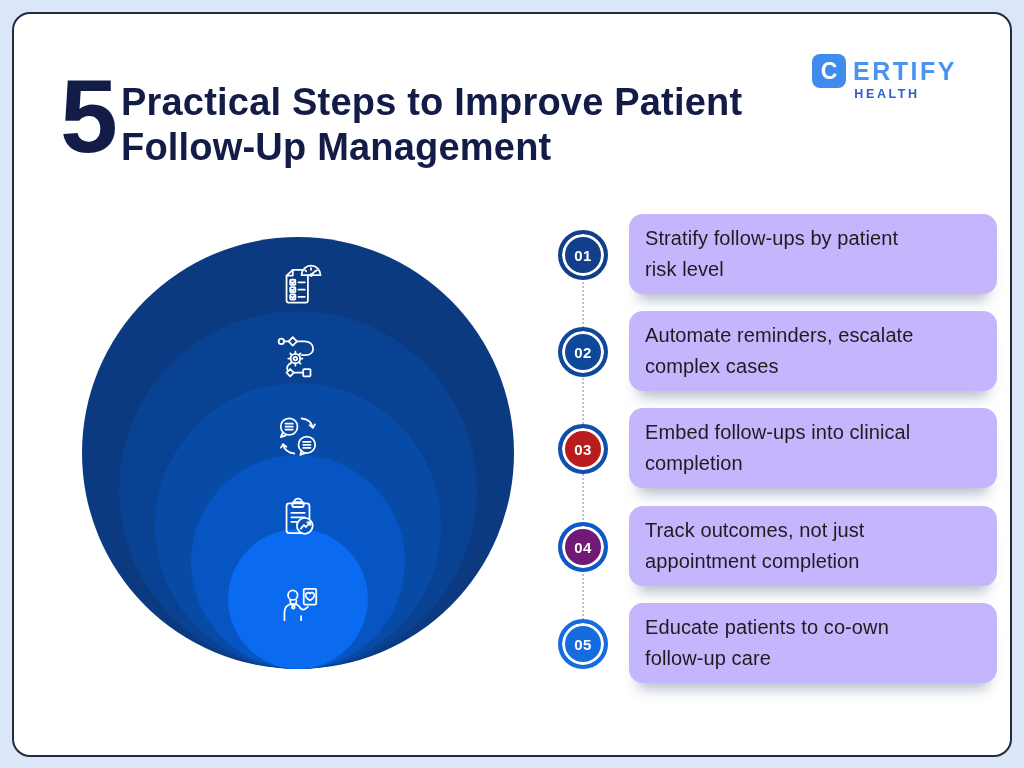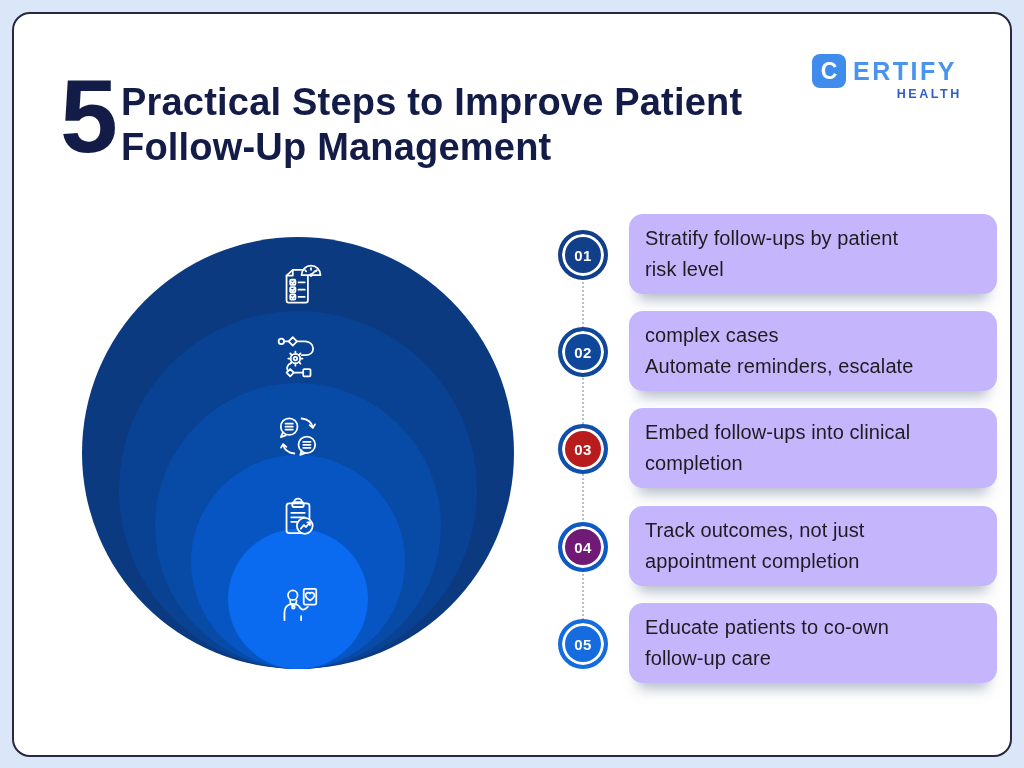--- a/index.html
+++ b/index.html
@@ -30,21 +30,21 @@
   .logo-square{
     width:34px;height:34px;border-radius:8px;background:var(--logo-square,#3f8ced);
     display:flex;align-items:center;justify-content:center;
     color:#fff;font-size:23px;font-weight:700;
   }
   .logo-rest{
     margin-left:7px;font-size:25px;font-weight:700;letter-spacing:2.5px;
     color:var(--logo-text,#4a94f0);
   }
   .logo-sub{
-    text-align:right;font-size:12.5px;font-weight:700;letter-spacing:2.6px;
+    text-align:center;font-size:12.5px;font-weight:700;letter-spacing:2.6px;
     color:var(--logo-subtitle,#2e5ec9);margin-top:-1px;
   }
   
   .funnel{position:absolute;left:68px;top:222px;width:432px;height:433px;}
   .circle{
     position:absolute;bottom:0;left:50%;transform:translateX(-50%);
     border-radius:50%;
   }
   .funnel-icon{
     position:absolute;width:50px;height:50px;left:191px;
@@ -189,22 +189,22 @@
     <div class="dotline"></div>
 
     <div class="badge b-0" style="background: rgb(18, 63, 137); border-color: rgb(18, 63, 137);">01</div>
     <div class="step-card c-0">
       <div class="step-line">Stratify follow-ups by patient</div>
       <div class="step-line">risk level</div>
     </div>
 
     <div class="badge b-1" style="background: rgb(15, 71, 155); border-color: rgb(15, 71, 155);">02</div>
     <div class="step-card c-1">
+      <div class="step-line">Automate reminders, escalate</div>
       <div class="step-line">complex cases</div>
-      <div class="step-line">Automate reminders, escalate</div>
     </div>
 
     <div class="badge b-2" style="background: #b91c1c; border-color: rgb(13, 80, 174); text-align: center;">03</div>
     <div class="step-card c-2">
       <div class="step-line">Embed follow-ups into clinical</div>
       <div class="step-line">completion</div>
     </div>
 
     <div class="badge b-3" style="background: #701a75; border-color: rgb(11, 90, 197);">04</div>
     <div class="step-card c-3">

